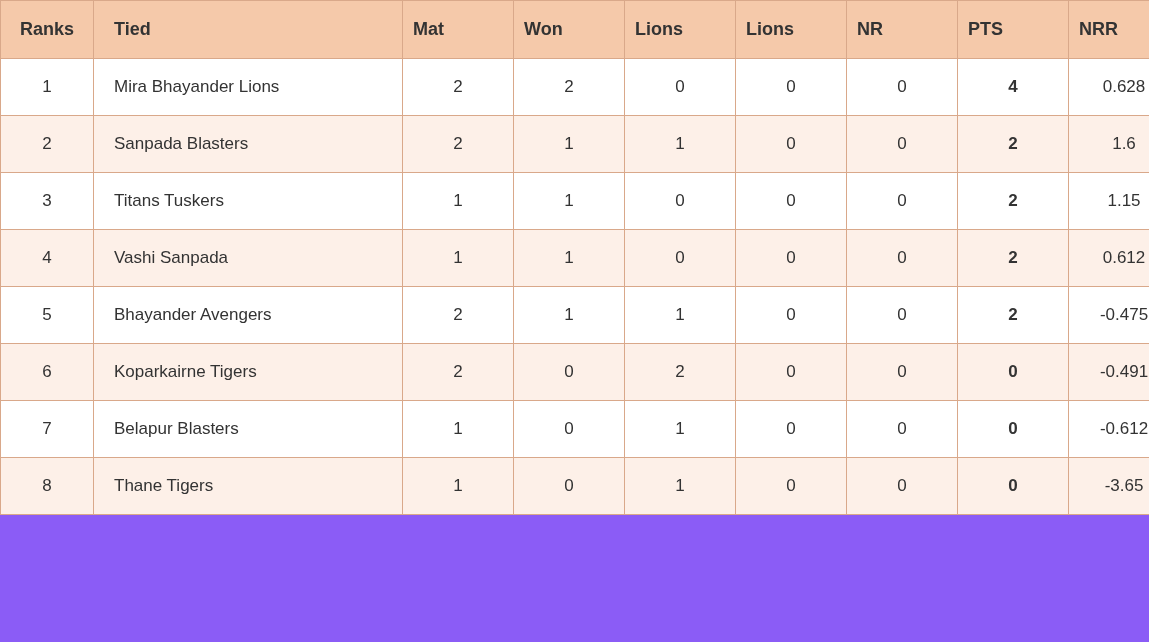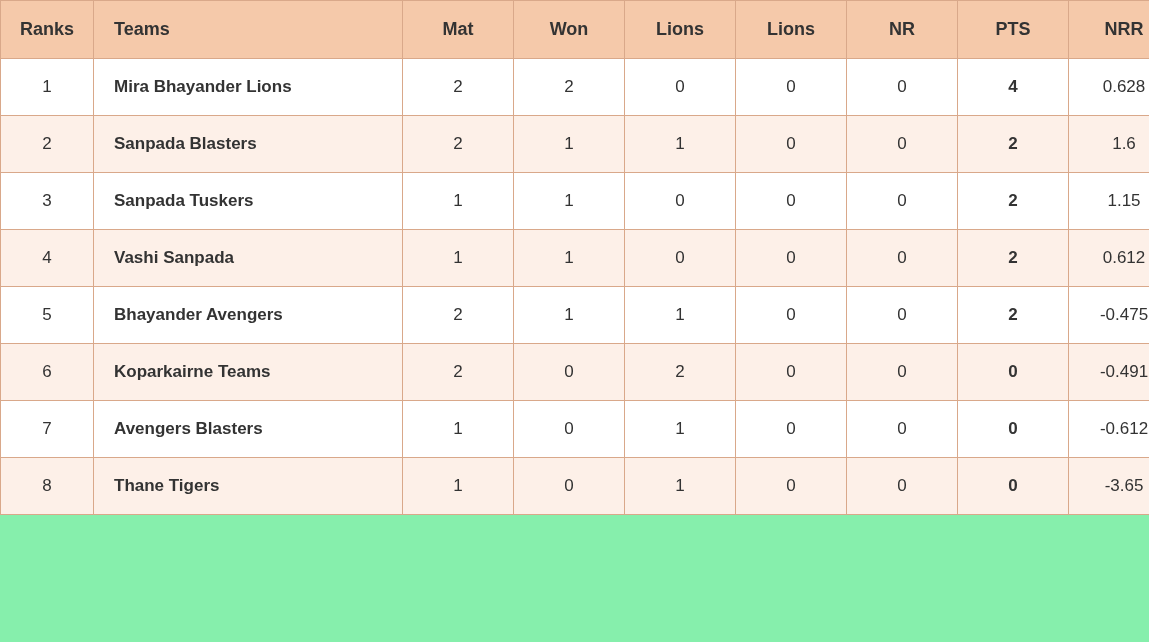--- a/index.html
+++ b/index.html
@@ -13,36 +13,36 @@
       font-family: Arial, sans-serif;
       display: flex;
       justify-content: center;
       align-items: flex-start;
       padding: 0;
     }
 
     .table-wrapper {
       width: 1149px;
       min-height: 642px;
-      background: #86efac;
+      background: #8b5cf6;
     }
 
     table {
       width: 100%;
       border-collapse: collapse;
       table-layout: fixed;
     }
 
     thead tr {
       background-color: #f5c9aa;
     }
 
     thead th {
       padding: 18px 10px;
-      text-align: center;
+      text-align: left;
       font-size: 18px;
       font-weight: bold;
       color: #333;
       border: 1px solid #d9a88a;
     }
 
     thead th.teams-col {
       text-align: left;
       padding-left: 20px;
     }
@@ -72,21 +72,21 @@
     }
 
     tbody td.rank-cell {
       text-align: center;
       font-weight: normal;
     }
 
     tbody td.team-cell {
       text-align: left;
       padding-left: 20px;
-      font-weight: bold;
+      font-weight: normal;
     }
 
     tbody td.pts-cell {
       font-weight: bold;
     }
 
     col.col-ranks { width: 93px; }
     col.col-teams { width: 309px; }
     col.col-mat   { width: 111px; }
     col.col-won   { width: 111px; }
@@ -108,21 +108,21 @@
       <col class="col-won">
       <col class="col-lost">
       <col class="col-tied">
       <col class="col-nr">
       <col class="col-pts">
       <col class="col-nrr">
     </colgroup>
     <thead>
       <tr>
         <th class="ranks-col">Ranks</th>
-        <th class="teams-col">Teams</th>
+        <th class="teams-col">Tied</th>
         <th>Mat</th>
         <th>Won</th>
         <th>Lions</th>
         <th>Lions</th>
         <th>NR</th>
         <th>PTS</th>
         <th>NRR</th>
       </tr>
     </thead>
     <tbody id="table-body">
@@ -143,21 +143,21 @@
           <td>2</td>
           <td>1</td>
           <td>1</td>
           <td>0</td>
           <td>0</td>
           <td class="pts-cell">2</td>
           <td>1.6</td>
         </tr>
         <tr>
           <td class="rank-cell">3</td>
-          <td class="team-cell">Sanpada Tuskers</td>
+          <td class="team-cell">Titans Tuskers</td>
           <td>1</td>
           <td>1</td>
           <td>0</td>
           <td>0</td>
           <td>0</td>
           <td class="pts-cell">2</td>
           <td>1.15</td>
         </tr>
         <tr>
           <td class="rank-cell">4</td>
@@ -176,32 +176,32 @@
           <td>2</td>
           <td>1</td>
           <td>1</td>
           <td>0</td>
           <td>0</td>
           <td class="pts-cell">2</td>
           <td>-0.475</td>
         </tr>
         <tr>
           <td class="rank-cell">6</td>
-          <td class="team-cell">Koparkairne Teams</td>
+          <td class="team-cell">Koparkairne Tigers</td>
           <td>2</td>
           <td>0</td>
           <td>2</td>
           <td>0</td>
           <td>0</td>
           <td class="pts-cell">0</td>
           <td>-0.491</td>
         </tr>
         <tr>
           <td class="rank-cell">7</td>
-          <td class="team-cell">Avengers Blasters</td>
+          <td class="team-cell">Belapur Blasters</td>
           <td>1</td>
           <td>0</td>
           <td>1</td>
           <td>0</td>
           <td>0</td>
           <td class="pts-cell">0</td>
           <td>-0.612</td>
         </tr>
         <tr>
           <td class="rank-cell">8</td>

